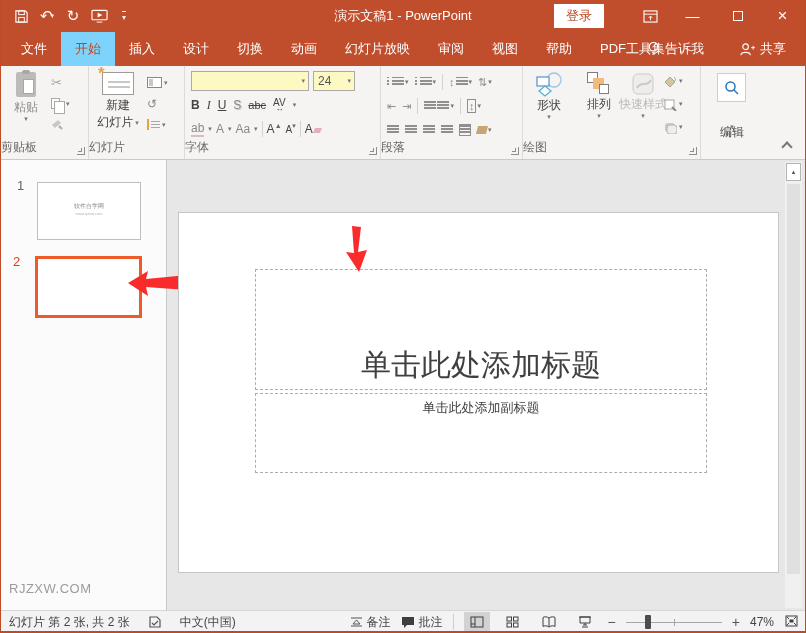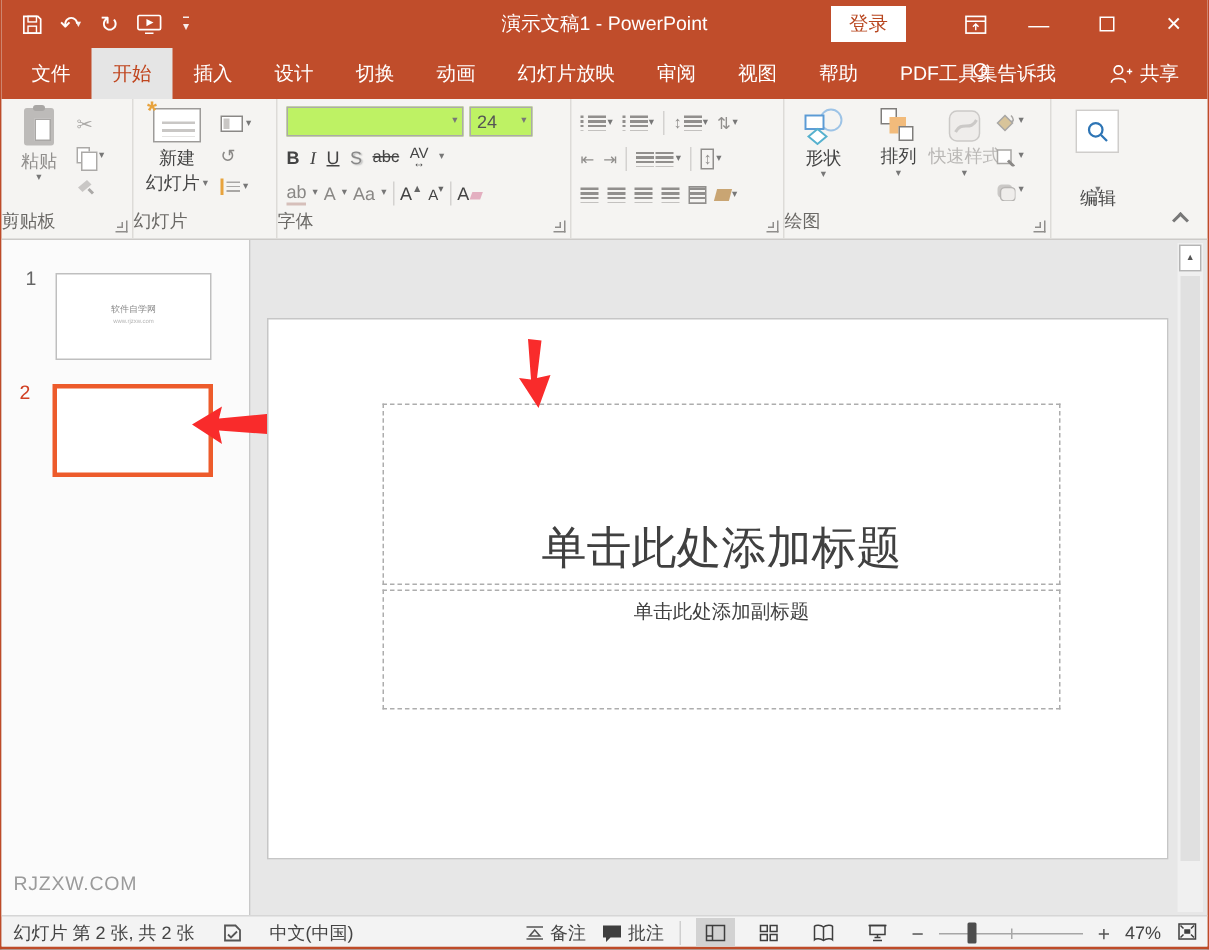--- a/index.html
+++ b/index.html
@@ -19,21 +19,21 @@
   .tb-right{position:absolute;right:0;top:0;height:32px;display:flex;align-items:center}
   .login-btn{background:#fff;color:#B8461F;font-size:13px;padding:3px 12px;margin-right:26px}
   .ribbon-opt{width:40px;height:32px;display:flex;align-items:center;justify-content:center}
   .winctl{width:45px;height:32px;display:flex;align-items:center;justify-content:center;font-size:14px;color:#fff}
   .maxbox{width:10px;height:10px;border:1px solid #fff}
 
   
   .tabsrow{position:absolute;left:0;top:32px;width:100%;height:34px;background:#C04D2B}
   .tabs{display:flex;height:34px;padding-left:6px}
   .tab{padding:0 14px;line-height:34px;font-size:13px;color:#fff;cursor:default;white-space:nowrap}
-  .tab.active{background:#e5e5e5;color:#C0461F}
+  .tab.active{background:#7dd3fc;color:#C0461F}
   .tellme{position:absolute;left:646px;top:0;height:34px;display:flex;align-items:center;gap:5px;color:#fff;font-size:13px}
   .share{position:absolute;left:738px;top:0;height:34px;display:flex;align-items:center;gap:5px;color:#fff;font-size:13px}
 
   
   .ribbon{position:absolute;left:0;top:66px;width:100%;height:94px;background:#F5F4F2;
           border-bottom:1px solid #CCCAC8;display:flex}
   .rgroup{position:relative;height:100%;border-right:1px solid #DDDBD8;flex:none}
   .glabel{position:absolute;left:0;right:0;bottom:3px;font-size:12px;color:#6B6966}
   .dlg{position:absolute;right:3px;bottom:4px;width:8px;height:8px;
        border-right:1px solid #908E8C;border-bottom:1px solid #908E8C}
@@ -59,21 +59,21 @@
       background:repeating-linear-gradient(to bottom,#C9C7C5 0 2px,transparent 2px 5px)}
   .ns-icon .star{position:absolute;left:-5px;top:-9px;color:#E8A33D;font-size:17px;font-weight:bold}
   .lay-ic{width:15px;height:11px;border:1px solid #8A8886;background:#fff;position:relative}
   .lay-ic:after{content:"";position:absolute;left:1px;top:1px;width:4px;height:7px;background:#C9C7C5}
   .sect-ic{width:13px;height:11px;border-left:2px solid #E8A33D;position:relative}
   .sect-ic:after{content:"";position:absolute;left:2px;top:2px;width:9px;height:7px;
       background:repeating-linear-gradient(to bottom,#A9A7A5 0 1px,transparent 1px 3px)}
 
   
   .g-font{width:196px;font-size:12px;color:#444}
-  .combo{position:absolute;height:20px;background:#bef264;border:1px solid #ACAAA8;display:flex;align-items:center}
+  .combo{position:absolute;height:20px;background:#fef9c3;border:1px solid #ACAAA8;display:flex;align-items:center}
   .combo .caret{margin-left:auto;margin-right:3px}
   .fontrow{position:absolute;left:6px;display:flex;align-items:center;gap:7px;height:20px}
   .b{font-weight:bold}.i{font-style:italic;font-family:"Liberation Serif",serif}
   .u{text-decoration:underline}.sh{color:#888;text-shadow:1px 1px 1px #bbb}
   .strike{text-decoration:line-through;font-size:11px}
   .av{font-size:10px;letter-spacing:0}.av:after{content:"↔";display:block;font-size:8px;margin-top:-4px;text-align:center}
   .vdiv{width:1px;height:16px;background:#D4D2D0}
   .supc{font-size:7px;vertical-align:super;color:#666}
 
   
@@ -377,20 +377,21 @@
             <span class="bars"></span>
           </span>
         <span class="pbtn">
             <span class="bars" style="border:1px solid #918F8D;height:12px"></span>
           </span>
         <span class="pbtn">
             <span style="display:inline-block;width:10px;height:8px;background:#C9A573;transform:skewX(-15deg)"></span>
             <span class="caret">▾</span>
           </span>
       </div>
+      <span class="glabel">段落</span>
       <span class="dlg"></span>
     </div>
 
     <div class="rgroup g-draw">
       <div class="bigbtn" style="left:6px;top:6px;width:40px">
         <svg width="27" height="25" viewBox="0 0 27 25">
             <circle cx="18" cy="8" r="7" fill="none" stroke="#9DC3E6" stroke-width="1.3"></circle>
             <rect x="1" y="5" width="12" height="9" fill="#fff" stroke="#5B9BD5" stroke-width="1.3"></rect>
             <path d="M9 14 L15 19 L9 24 L3 19 z" fill="#fff" stroke="#56B1CE" stroke-width="1.3"></path>
           </svg>

